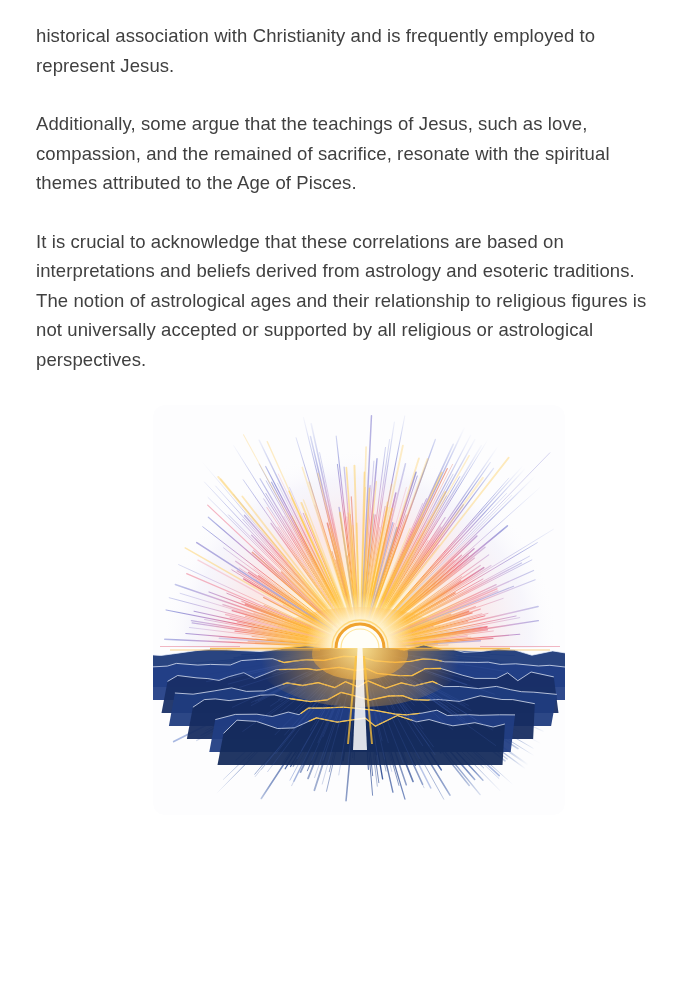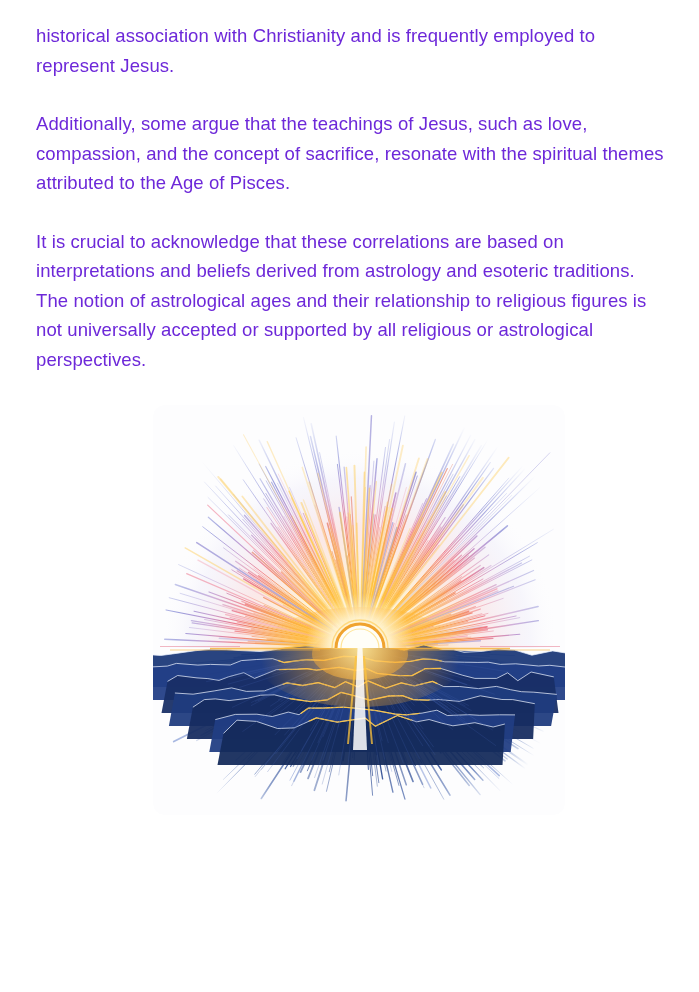--- a/index.html
+++ b/index.html
@@ -4,35 +4,35 @@
 <style>
   html, body { margin: 0; padding: 0; background: #ffffff; }
   body {
     width: 699px; height: 992px; overflow: hidden;
     font-family: "Liberation Sans", "DejaVu Sans", sans-serif;
   }
   main { padding: 21px 35px 0 36px; }
   p.para {
     width: 628px; margin: 0 0 29px 0;
     font-size: 18.5px; line-height: 29.5px;
-    color: #6d28d9; letter-spacing: 0.1px;
+    color: #404040; letter-spacing: 0.1px;
   }
   figure.illus {
     width: 412px; height: 410px;
     margin: 31px 0 53px 117px;
     padding: 0;
   }
   figure.illus svg { display: block; width: 412px; height: 410px; border-radius: 12px; }
 </style>
 </head>
 <body>
 
 <main>
   <p class="para">historical association with Christianity and is frequently employed to represent Jesus.</p>
-  <p class="para">Additionally, some argue that the teachings of Jesus, such as love, compassion, and the concept of sacrifice, resonate with the spiritual themes attributed to the Age of Pisces.</p>
+  <p class="para">Additionally, some argue that the teachings of Jesus, such as love, compassion, and the remained of sacrifice, resonate with the spiritual themes attributed to the Age of Pisces.</p>
   <p class="para">It is crucial to acknowledge that these correlations are based on interpretations and beliefs derived from astrology and esoteric traditions. The notion of astrological ages and their relationship to religious figures is not universally accepted or supported by all religious or astrological perspectives.</p>
 
   <figure class="illus">
     <svg id="sun-art" xmlns="http://www.w3.org/2000/svg" viewBox="0 0 412 410">
         <defs>
           <radialGradient id="gu" gradientUnits="userSpaceOnUse" cx="207" cy="243" r="245">
             <stop offset="0" stop-color="#fffdf2" stop-opacity="1"></stop>
             <stop offset="0.05" stop-color="#fff1bd" stop-opacity="1"></stop>
             <stop offset="0.12" stop-color="#ffd94f" stop-opacity="1"></stop>
             <stop offset="0.26" stop-color="#ffb434" stop-opacity="1"></stop>

